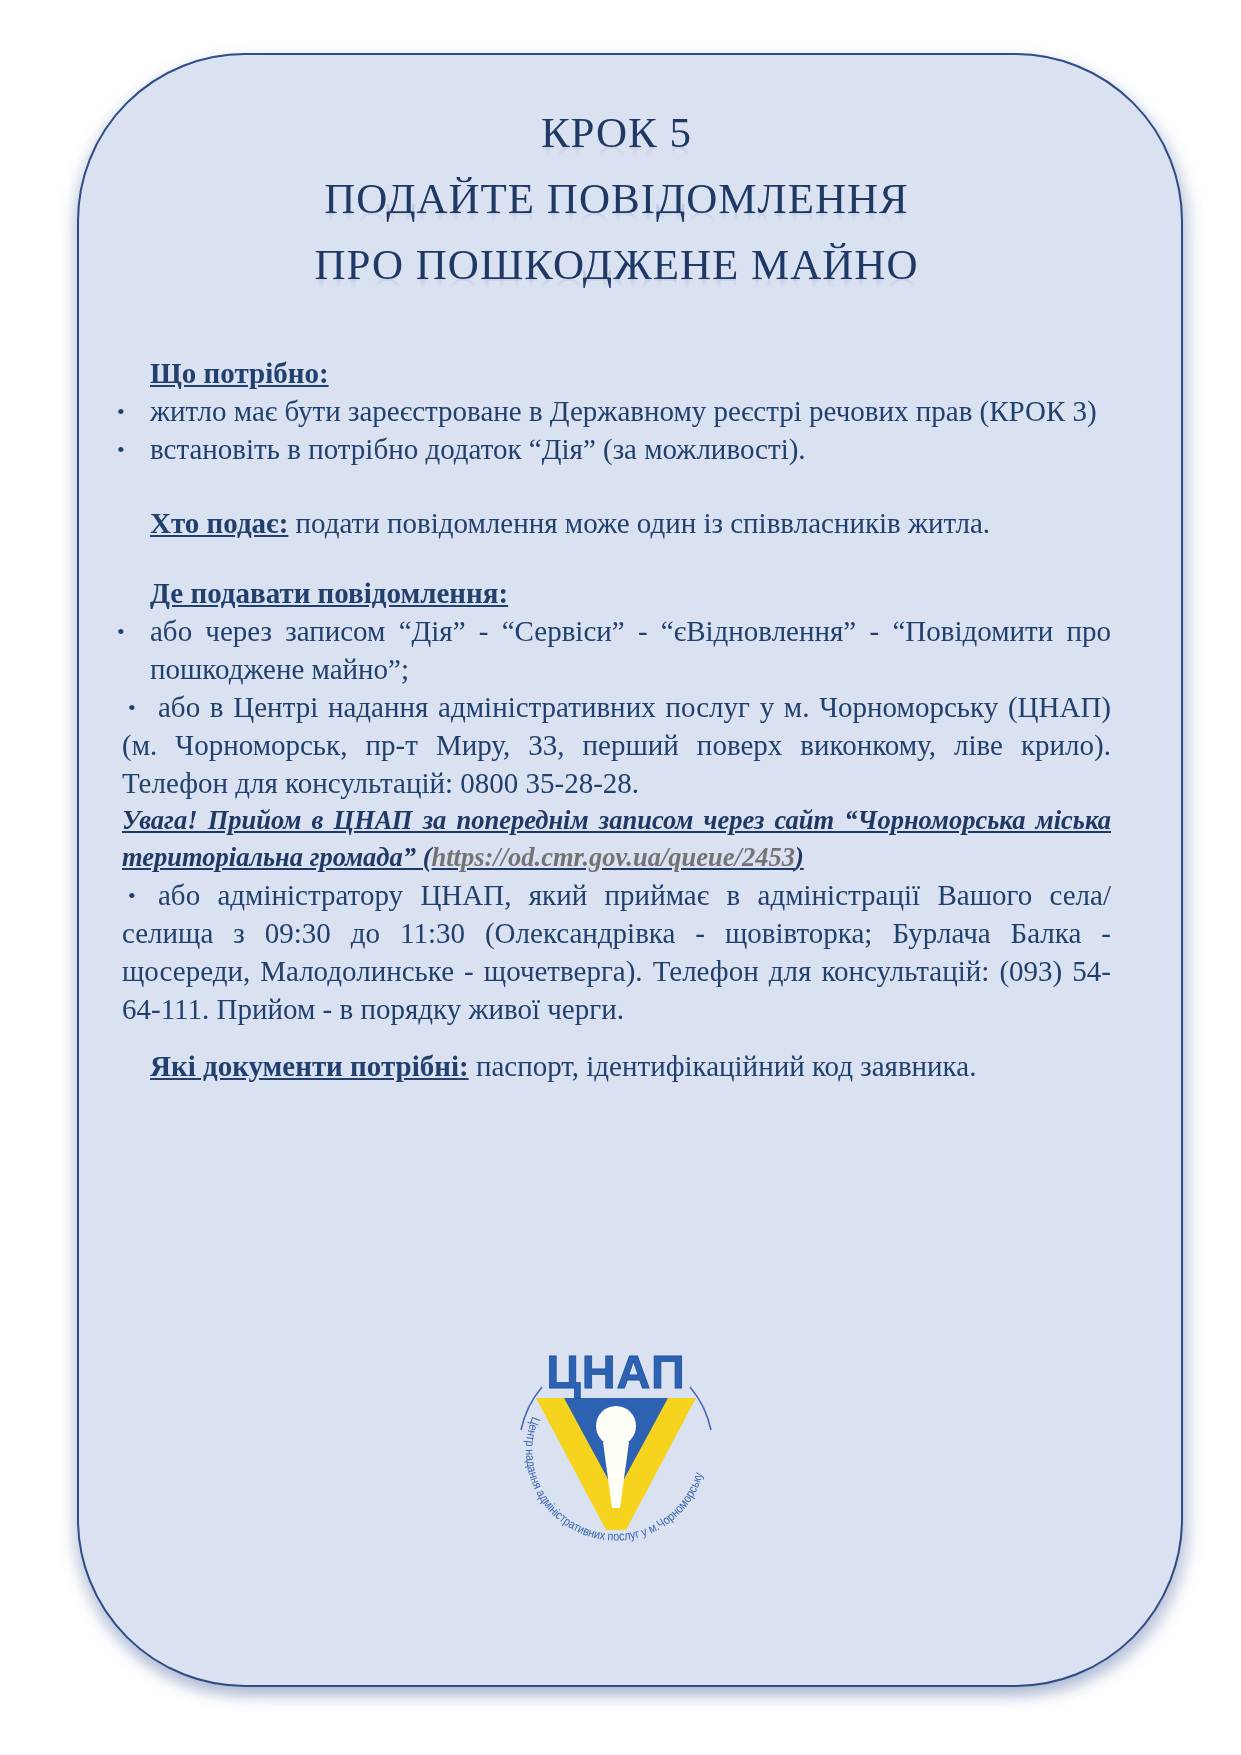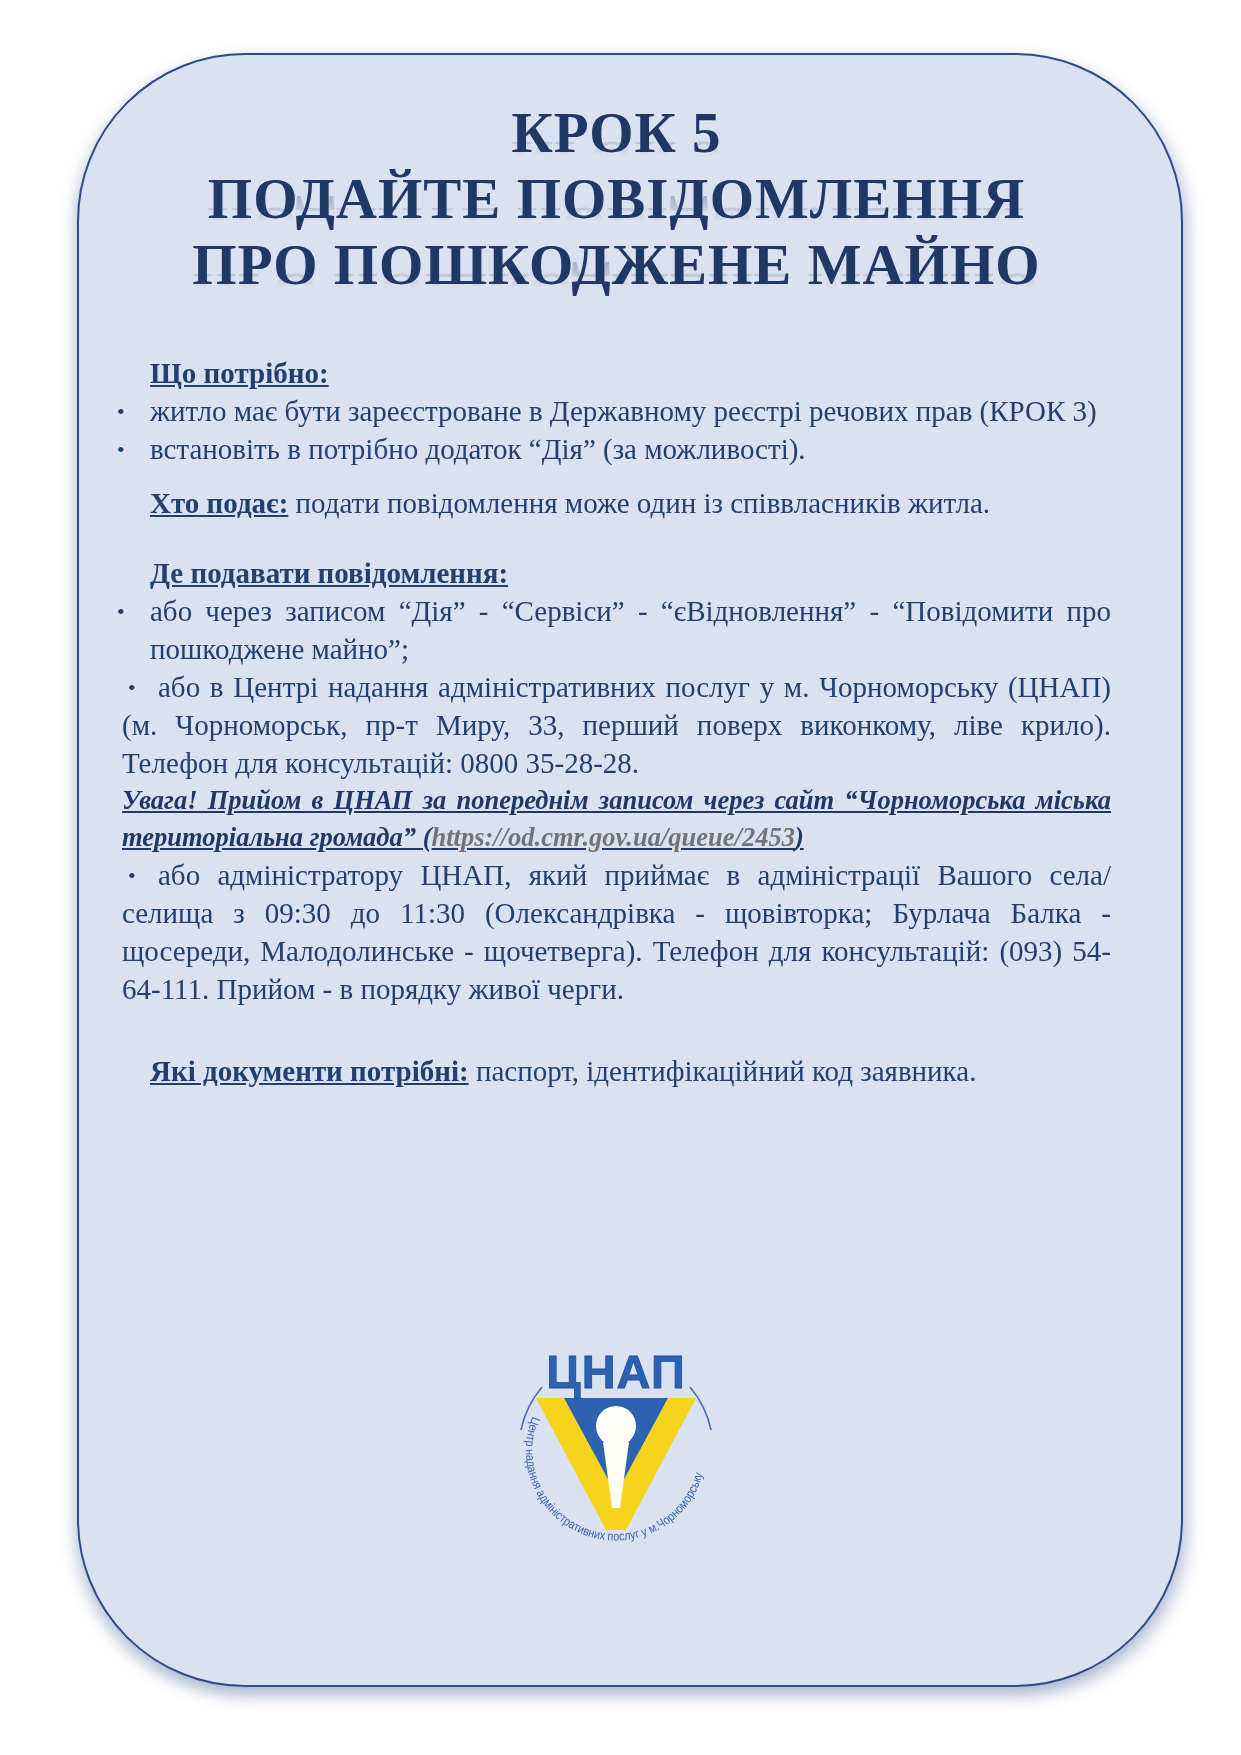--- a/index.html
+++ b/index.html
@@ -2,38 +2,38 @@
 <html><head>
 <meta charset="utf-8">
 <style>
   html,body{margin:0;padding:0;background:#ffffff;}
   .page{position:relative;width:1241px;height:1755px;background:#ffffff;overflow:hidden;
         font-family:"Liberation Serif",serif;}
   .card{position:absolute;left:77px;top:53px;width:1106px;height:1634px;box-sizing:border-box;
         background:#dae1f1;border:2px solid #2e4c85;border-radius:168px;
         box-shadow:6px 8px 16px rgba(125,145,185,.45),-5px 7px 14px rgba(125,145,185,.35);}
   .content{position:relative;padding:45px 70px 0 43px;}
-  .title{text-align:center;color:#1f3864;font-weight:bold;font-size:57px;line-height:66px;
+  .title{text-align:center;color:#1f3864;font-weight:normal;font-size:43px;line-height:66px;
          letter-spacing:1px;}
   .title-line{-webkit-box-reflect:below -38px linear-gradient(rgba(0,0,0,0) 58%,rgba(0,0,0,.30));}
   p{margin:0;font-size:29px;line-height:38px;color:#21406d;text-align:justify;}
   .lead{font-weight:bold;text-decoration:underline;}
   .indent{text-indent:28px;}
   .b-a{position:relative;margin-left:28px;}
   .b-a .blt{position:absolute;left:-33px;top:1px;}
   .b-b{position:relative;text-indent:36px;}
   .b-b .blt{position:absolute;left:6px;top:1px;text-indent:0;}
   .blt{font-size:22px;line-height:38px;color:#21406d;}
   .m-need{margin-top:56px;}
-  .m-who{margin-top:16px;}
+  .m-who{margin-top:36px;}
   .m-where{margin-top:32px;}
   .notice{font-size:26.5px;line-height:37px;font-weight:bold;font-style:italic;
           text-decoration:underline;color:#1f3864;}
   .notice .url{color:#737373;}
-  .m-docs{margin-top:44px;}
+  .m-docs{margin-top:19px;}
   .m-dur{margin-top:40px;}
   .logo{position:absolute;left:427px;top:1289px;width:220px;height:216px;}
 </style>
 </head>
 <body>
 
 <div class="page">
   <div class="card">
     <div class="content">
 

